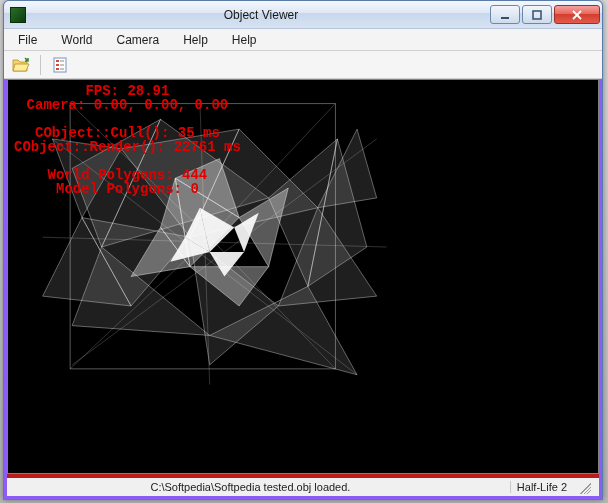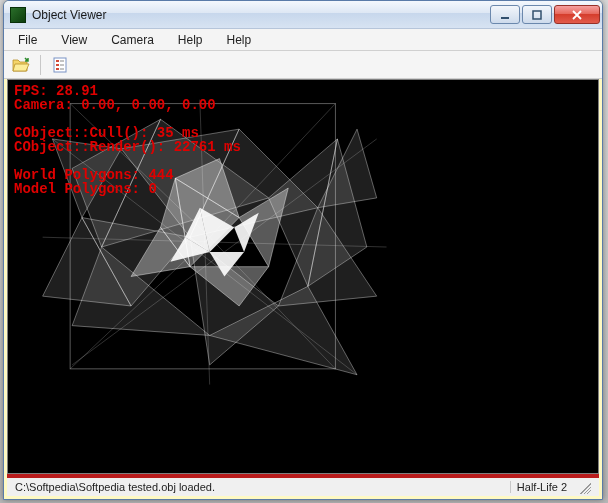--- a/index.html
+++ b/index.html
@@ -22,25 +22,26 @@
   letter-spacing: 2px;
   padding-left: 90px;
   overflow: hidden;
   white-space: nowrap;
 }
 .window {
   position: absolute;
   top: 0; left: 3px; right: 5px; bottom: 3px;
   border: 1px solid #5a7ba8;
   border-radius: 6px 6px 0 0;
-  background: #fef9c3;
+  background: #8b5cf6;
   box-shadow: 0 0 6px rgba(0,0,0,0.4);
   display: flex;
   flex-direction: column;
   overflow: hidden;
+  text-align: center;
 }
 .titlebar {
   height: 28px;
   background: linear-gradient(to bottom, #f4f8fd 0%, #dde7f4 45%, #c7d7ec 46%, #d7e3f2 100%);
   display: flex;
   align-items: center;
   padding: 0 2px 0 6px;
   border-bottom: 1px solid #b6c5da;
 }
 .app-icon {
@@ -182,21 +183,21 @@
       <div class="win-btn close">
         <svg viewBox="0 0 12 10">
             <path d="M2 1 L10 9 M10 1 L2 9" stroke="#fff" stroke-width="1.8"></path>
           </svg>
       </div>
     </div>
   </div>
 
   <div class="menubar">
     <div class="menu-item">File</div>
-    <div class="menu-item">View</div>
+    <div class="menu-item">World</div>
     <div class="menu-item">Camera</div>
     <div class="menu-item">Help</div>
     <div class="menu-item">Help</div>
   </div>
 
   <div class="toolbar">
     <div class="tool-btn" title="Open">
       <svg width="18" height="16" viewBox="0 0 18 16">
         <path d="M1 3 L6 3 L8 5 L15 5 L15 14 L1 14 Z" fill="#f4d56a" stroke="#b8912a" stroke-width="0.8"></path>
         <path d="M3 7 L17 7 L14 14 L1 14 Z" fill="#fced9a" stroke="#b8912a" stroke-width="0.8"></path>

